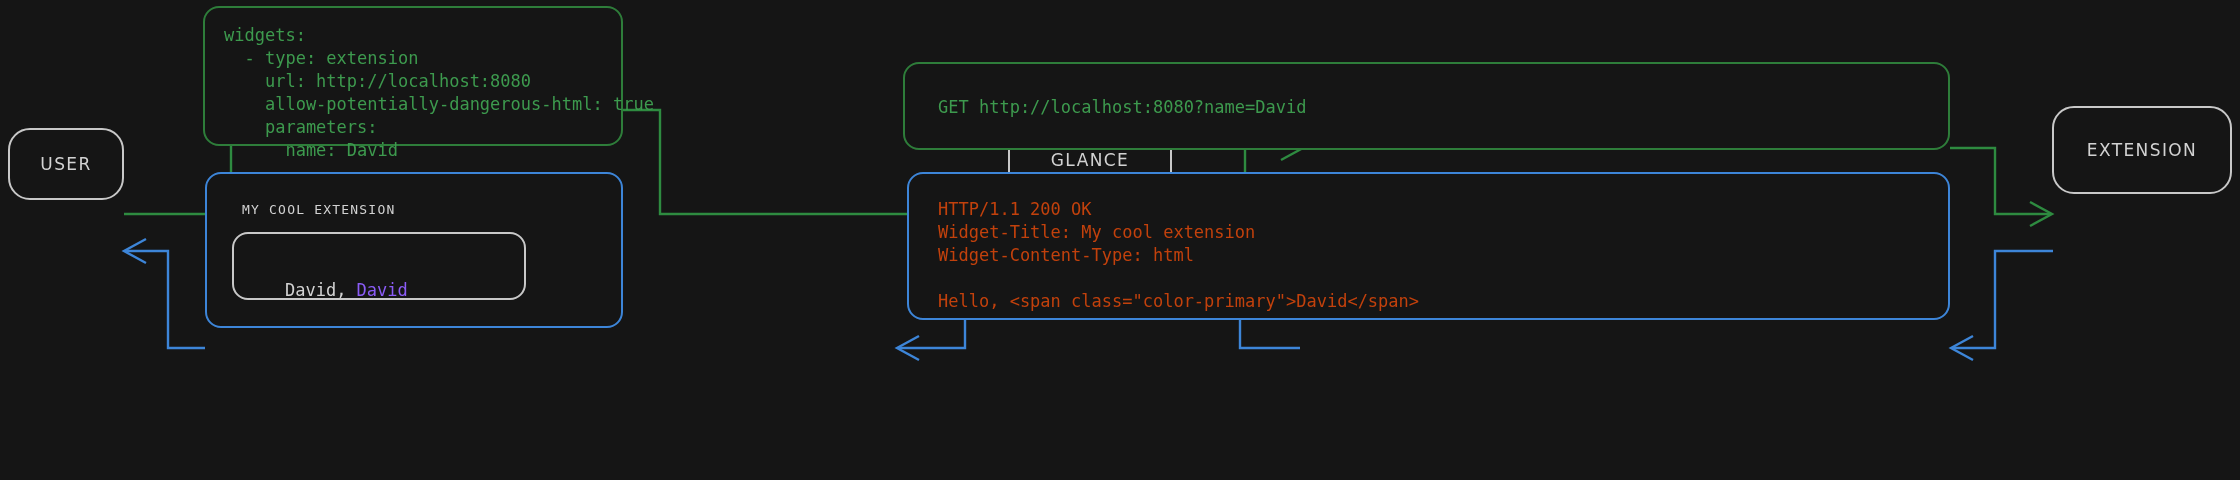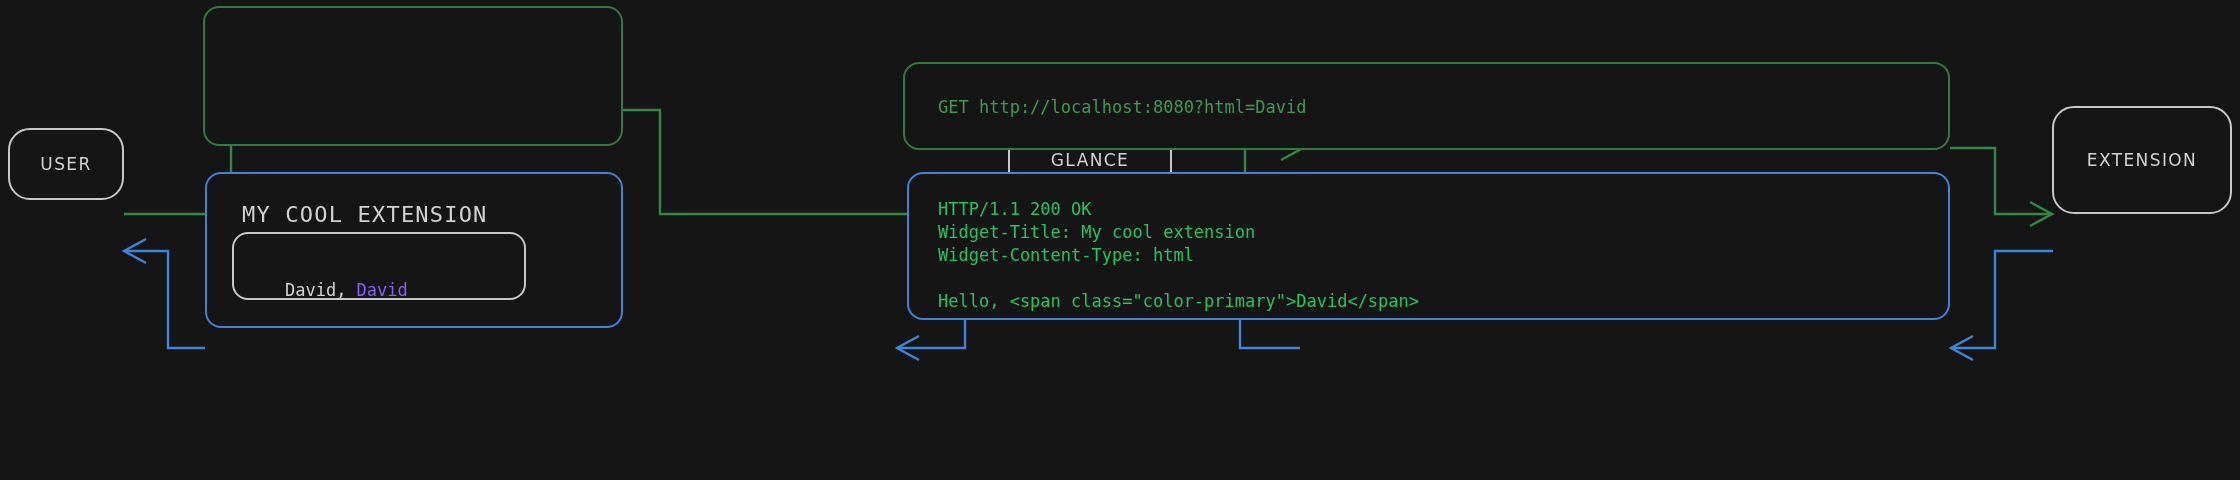--- a/index.html
+++ b/index.html
@@ -47,28 +47,28 @@
   .msgbox.grey { border-color: #c8c8c8; }
 
   .code {
     position: absolute;
     font-family: "DejaVu Sans Mono", monospace;
     font-size: 17px;
     line-height: 23px;
     white-space: pre;
     color: #3d9a4e;
   }
-  .code.blue { color: #22c55e; }
+  .code.blue { color: #c2410c; }
   .code.grey { color: #d2d2d2; }
   .code .hl { color: #8b5cf6; }
 
   .boxtitle {
     position: absolute;
     font-family: "DejaVu Sans Mono", monospace;
-    font-size: 22px;
+    font-size: 13px;
     letter-spacing: 1.2px;
     color: #d2d2d2;
     white-space: pre;
   }
 
   
   svg.wires {
     position: absolute;
     left: 0; top: 0;
     width: 2240px;
@@ -113,28 +113,34 @@
   </svg>
 
   <div class="node" style="left:8px; top:128px; width:116px; height:72px;">
     <span class="node-label">USER</span>
   </div>
 
   <div class="node" style="left:1008px; top:106px; width:164px; height:108px;">
     <span class="node-label">GLANCE</span>
   </div>
 
-  <div class="node" style="left:2052px; top:106px; width:180px; height:108px;justify-content:center;">
+  <div class="node" style="left:2052px; top:106px; width:180px; height:88px;justify-content:center;">
     <span class="node-label">EXTENSION</span>
   </div>
 
   <div class="msgbox" style="left:203px; top:6px; width:420px; height:140px;"></div>
+  <div class="code" style="left:224px; top:24px;">widgets:
+  - type: extension
+    url: http://localhost:8080
+    allow-potentially-dangerous-html: true
+    parameters:
+      name: David</div>
 
   <div class="msgbox" style="left:903px; top:62px; width:1047px; height:88px;"></div>
-  <div class="code" style="left:938px; top:96px;">GET http://localhost:8080?html=David</div>
+  <div class="code" style="left:938px; top:96px;">GET http://localhost:8080?name=David</div>
 
   <div class="msgbox blue" style="left:907px; top:172px; width:1043px; height:148px;"></div>
   <div class="code blue" style="left:938px; top:198px;">HTTP/1.1 200 OK
 Widget-Title: My cool extension
 Widget-Content-Type: html
 
 Hello, &lt;span class="color-primary"&gt;David&lt;/span&gt;</div>
 
   <div class="msgbox blue" style="left:205px; top:172px; width:418px; height:156px;"></div>
   <div class="boxtitle" style="left:242px; top:202px;">MY COOL EXTENSION</div>

